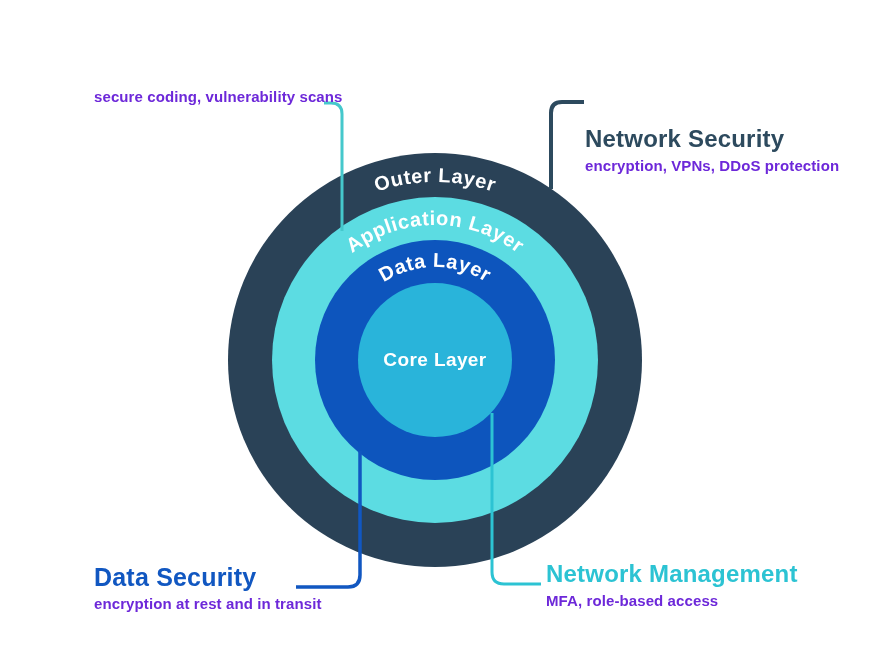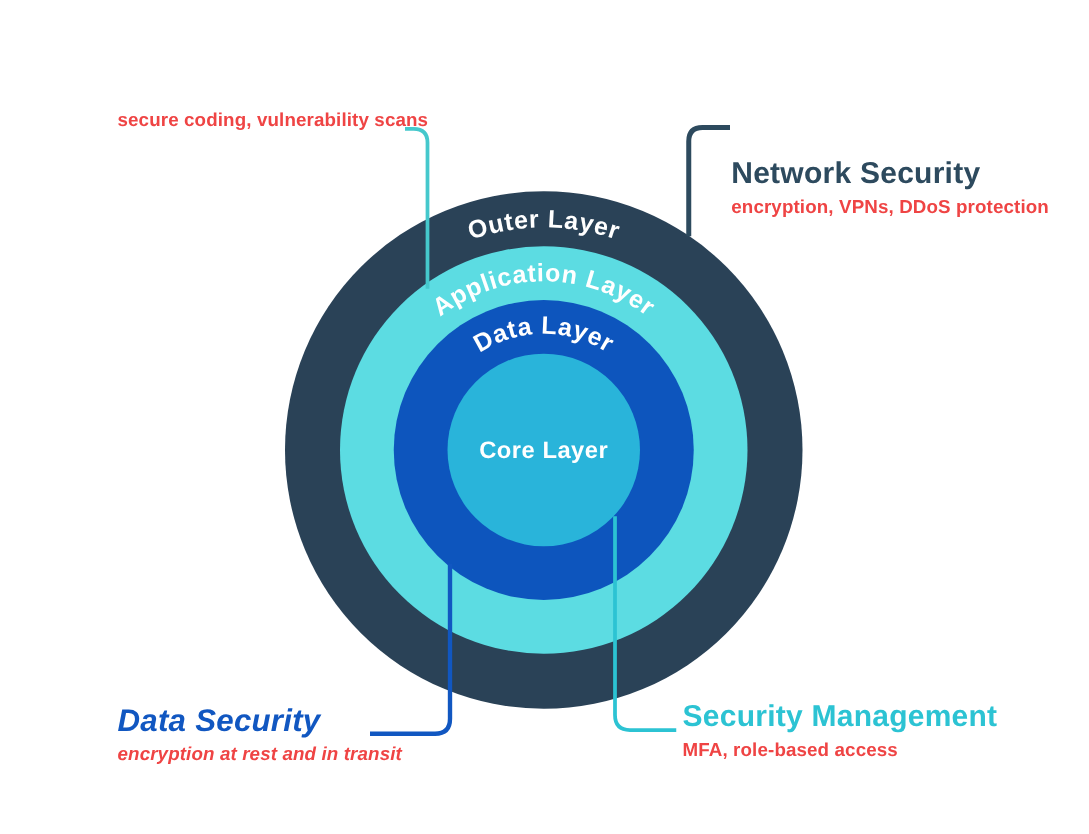--- a/index.html
+++ b/index.html
@@ -32,30 +32,30 @@
 
   .callout { position: absolute; white-space: nowrap; }
   .callout .title {
     font-weight: 700;
     line-height: 1.12;
     letter-spacing: 0.2px;
   }
   .callout .subtitle {
     font-size: 15px;
     font-weight: 700;
-    color: #ef4444;
+    color: #6d28d9;
     margin-top: 4px;
     letter-spacing: 0.1px;
   }
 
   .callout-app      { left: 94px;  top: 84px;  }
   .callout-app .title      { font-size: 23px; color: #45c8cc; }
   .callout-net      { left: 585px; top: 82px; margin-top: 44px;  }
   .callout-net .title      { font-size: 24px; color: #2d4a5e; }
-  .callout-data     { left: 94px;  top: 563px; font-style: italic; }
+  .callout-data     { left: 94px;  top: 563px; }
   .callout-data .title     { font-size: 25px; color: #1157c1; }
   .callout-idm      { left: 546px; top: 561px; }
   .callout-idm .title      { font-size: 24px; color: #2cc3d3; }
 </style>
 </head>
 <body>
 
 <div class="canvas">
 
   <svg class="layers-svg" width="871" height="667" viewBox="0 0 871 667">
@@ -96,17 +96,17 @@
     <div class="title">Network Security</div>
     <div class="subtitle">encryption, VPNs, DDoS protection</div>
   </div>
 
   <div class="callout callout-data">
     <div class="title">Data Security</div>
     <div class="subtitle">encryption at rest and in transit</div>
   </div>
 
   <div class="callout callout-idm">
-    <div class="title">Security Management</div>
+    <div class="title">Network Management</div>
     <div class="subtitle">MFA, role-based access</div>
   </div>
 
 </div>
 
 </body></html>

